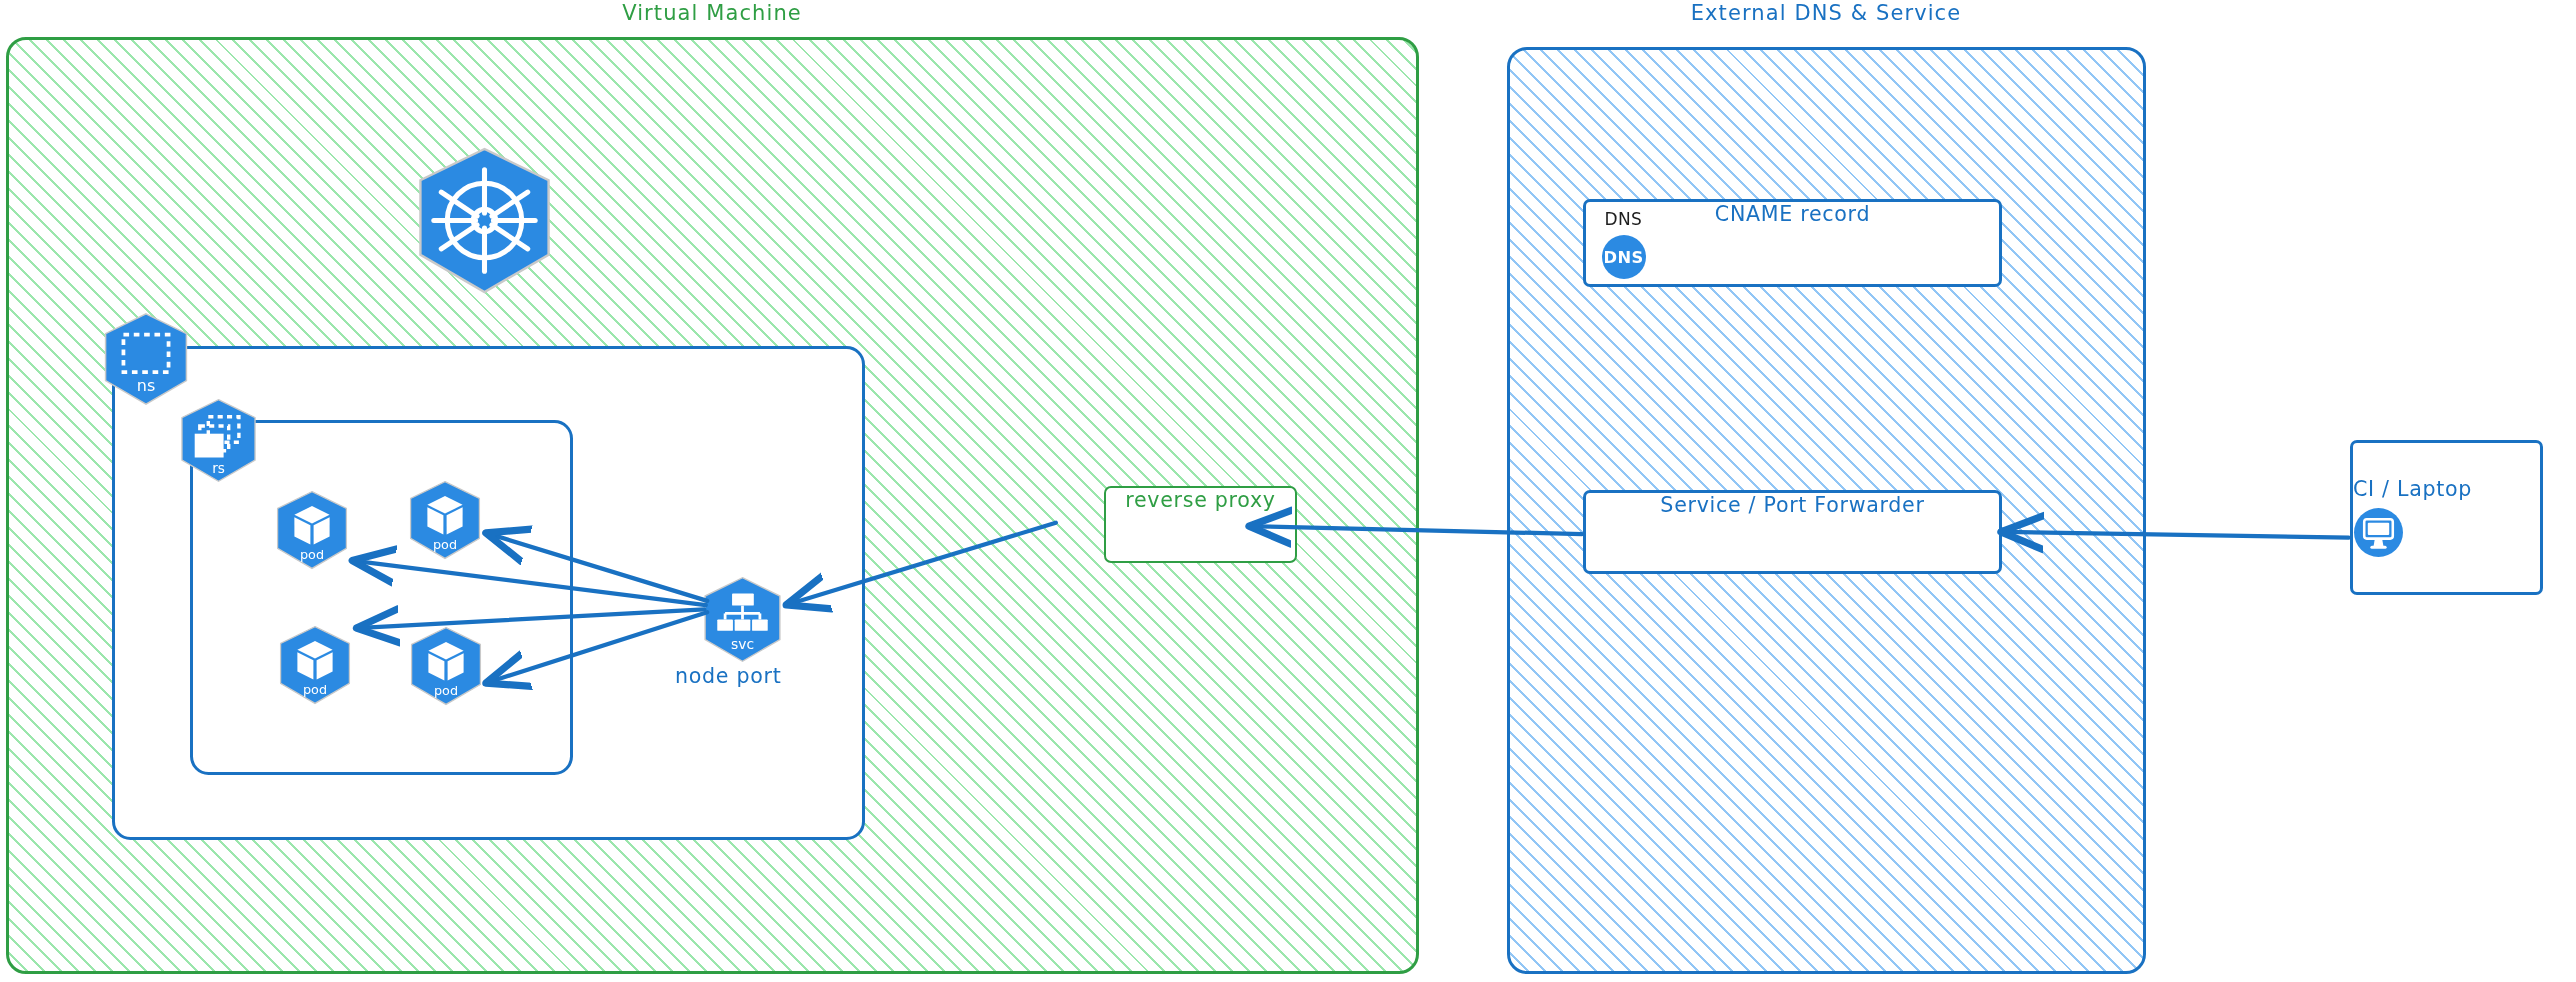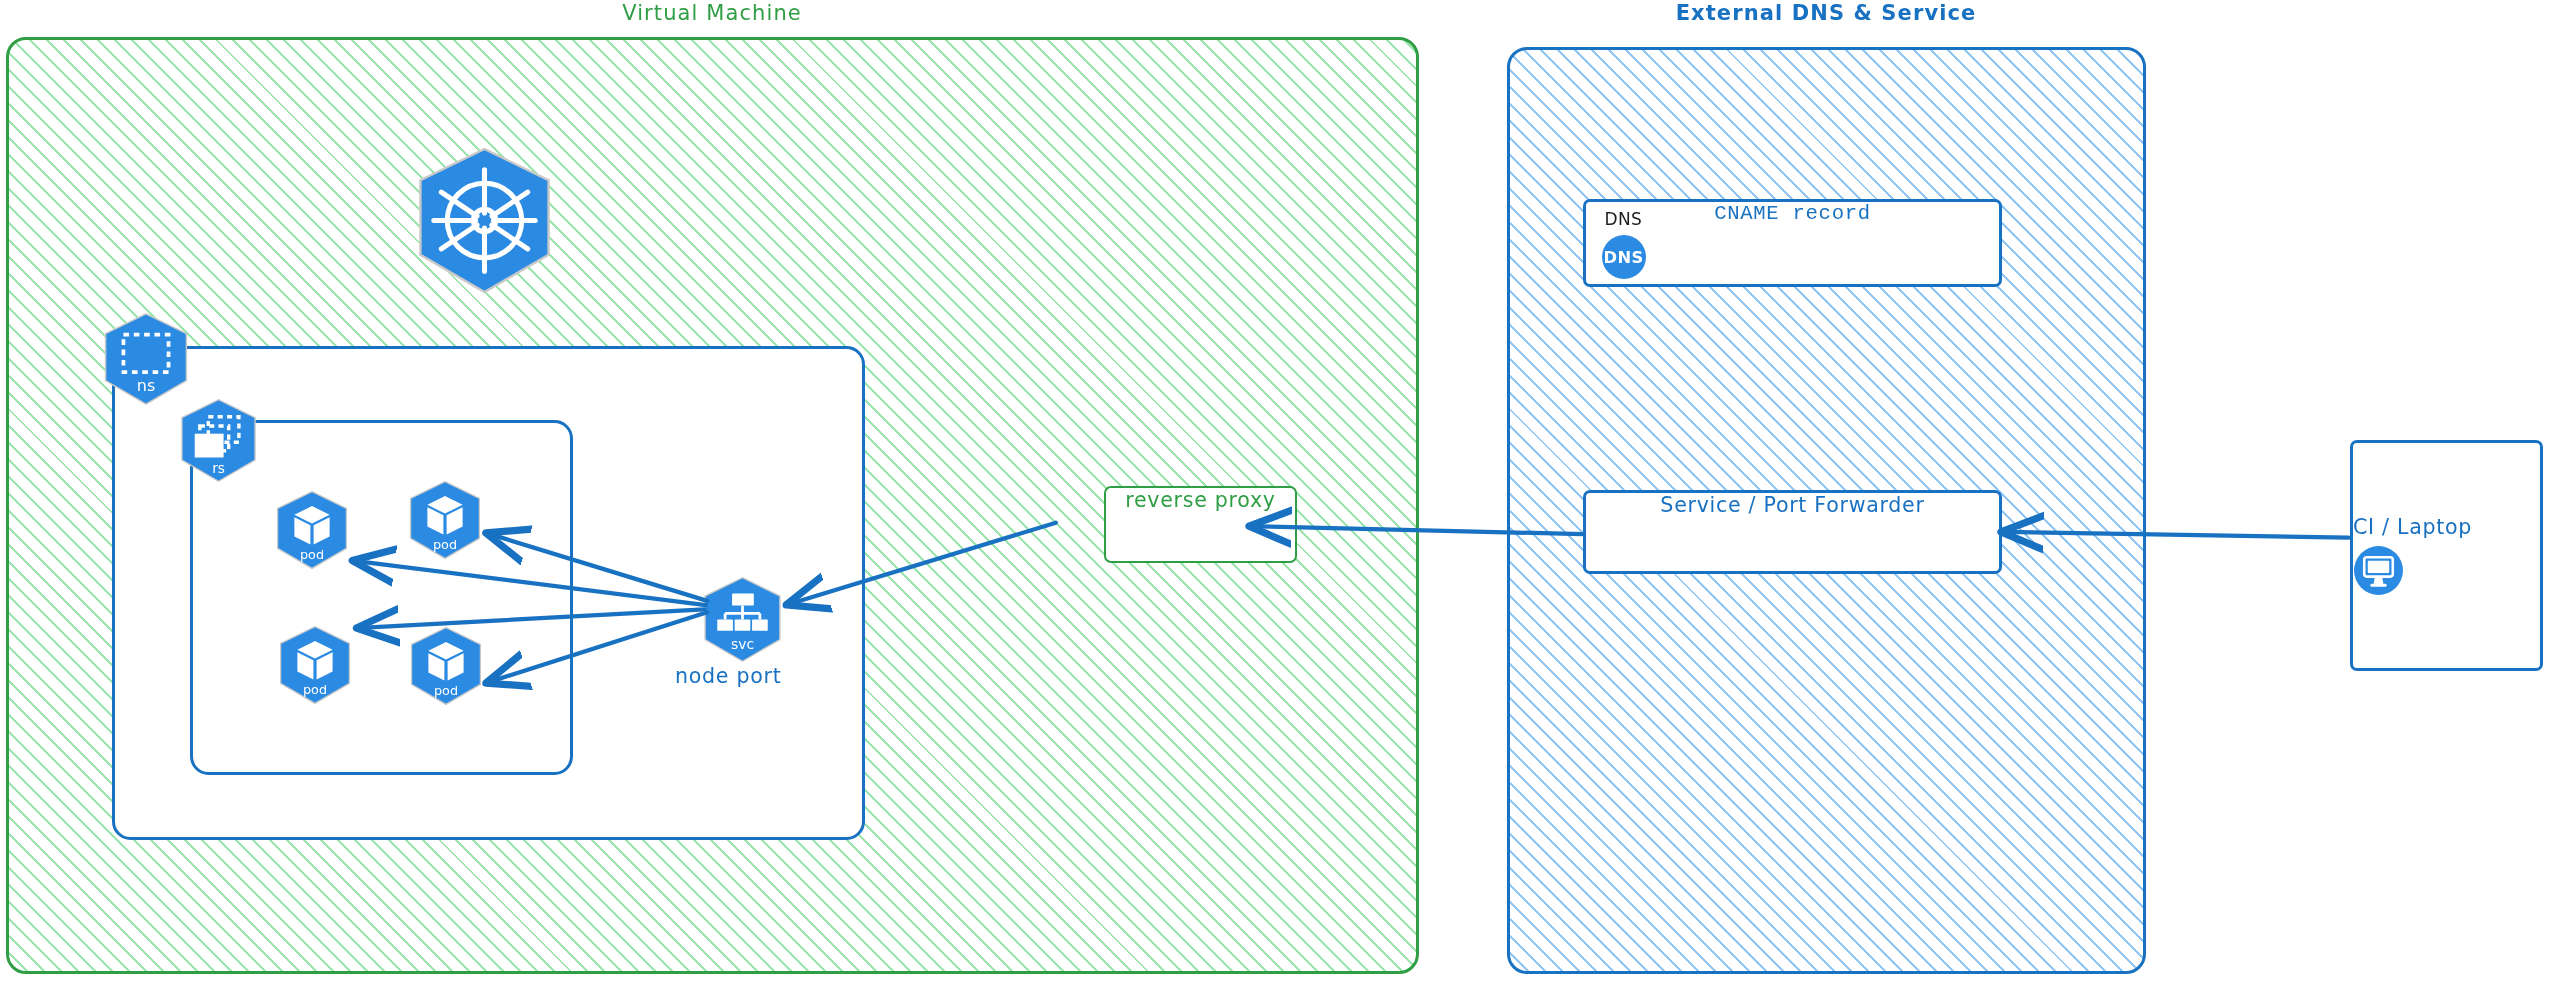--- a/index.html
+++ b/index.html
@@ -22,21 +22,21 @@
   
   .group-title {
     position: absolute;
     font-family: "DejaVu Sans", sans-serif;
     font-size: 21px;
     letter-spacing: 1.1px;
     white-space: nowrap;
     transform: translateX(-50%);
   }
   .group-title.green { color: #2f9e44; }
-  .group-title.blue  { color: #1971c2; font-weight: bold; }
+  .group-title.blue  { color: #1971c2; }
 
   .group-box {
     position: absolute;
     border-radius: 20px;
     box-sizing: border-box;
   }
   .group-box.green {
     border: 3.6px solid #2f9e44;
     background-color: #ffffff;
     background-image: repeating-linear-gradient(
@@ -254,28 +254,28 @@
   <div class="node-box green" style="left:1056px; top:486px; width:193px; height:77px;margin-left:48px;">
     <span class="node-label green">reverse proxy</span>
   </div>
 
   <div class="group-title blue" style="left:1826px; top:1.4px;">External DNS &amp; Service</div>
   <div class="group-box blue" style="left:1507px; top:47px; width:639px; height:927px;"></div>
 
   <div class="node-box blue" style="left:1583px; top:199px; width:419px; height:88px; position:absolute;">
     <span class="dns-card-title">DNS</span>
     <span class="dns-badge">DNS</span>
-    <span class="node-label blue" style="font-family:Liberation Mono, monospace;">CNAME record</span>
+    <span class="node-label blue" style="">CNAME record</span>
   </div>
 
   <div class="node-box blue" style="left:1583px; top:490px; width:419px; height:84px;">
     <span class="node-label blue">Service / Port Forwarder</span>
   </div>
 
-  <div class="node-box blue" style="left:2350px; top:440px; width:193px; height:231px; flex-direction:column; gap:5.7px;">
+  <div class="node-box blue" style="left:2350px; top:440px; width:193px; height:155px; flex-direction:column; gap:5.7px;">
     <span class="node-label blue">CI / Laptop</span>
     <span class="icon-abs" style="position:relative; left:0; top:0;">
       <svg viewBox="0 0 100 100" width="51" height="51">
         <circle cx="50" cy="50" r="48" fill="#2b8ae2"></circle>
         <rect x="22" y="24" width="56" height="38" rx="5" fill="none" stroke="#ffffff" stroke-width="5"></rect>
         <rect x="29" y="31" width="42" height="24" rx="2" fill="#ffffff"></rect>
         <path d="M43 62 L40 78 L60 78 L57 62 Z" fill="#ffffff"></path>
         <rect x="34" y="76" width="32" height="6" rx="3" fill="#ffffff"></rect>
       </svg>
     </span>

